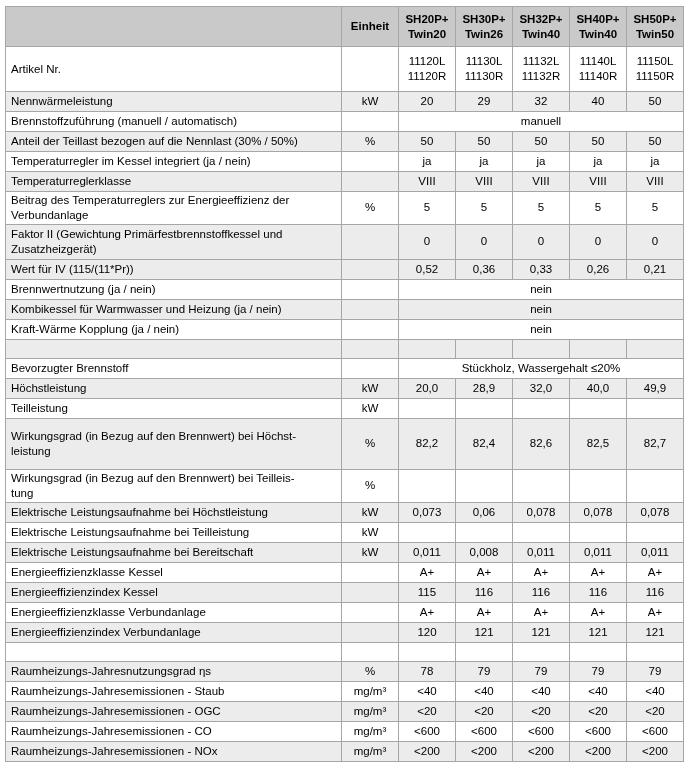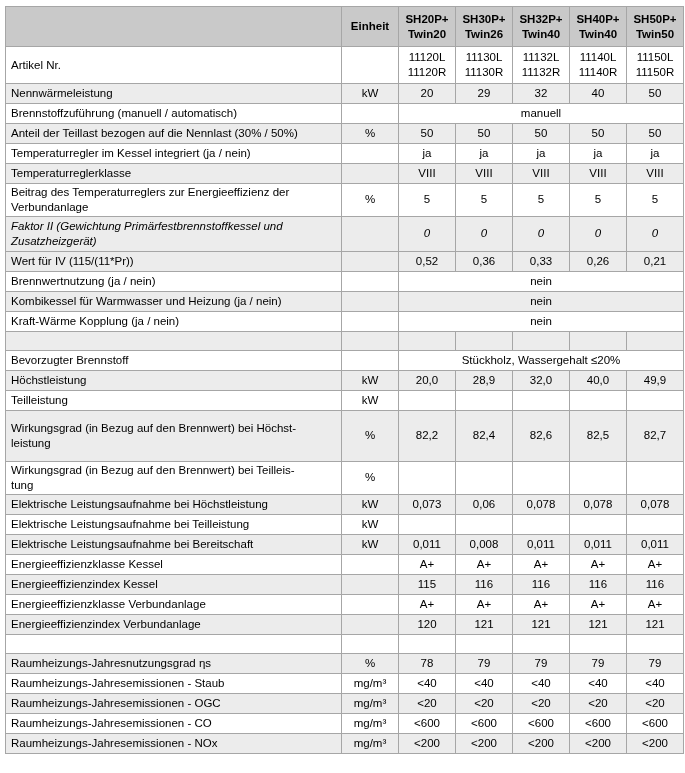--- a/index.html
+++ b/index.html
@@ -76,21 +76,21 @@
 Twin26</th>
         <th>SH32P+
 Twin40</th>
         <th>SH40P+
 Twin40</th>
         <th>SH50P+
 Twin50</th>
       </tr>
     </thead>
     <tbody id="tbody">
-        <tr style="height: 37px;">
+        <tr style="height: 45px;">
           <td class="label">Artikel Nr.</td>
           <td class="unit"></td>
           <td class="val">11120L
 11120R</td>
           <td class="val">11130L
 11130R</td>
           <td class="val">11132L
 11132R</td>
           <td class="val">11140L
 11140R</td>
@@ -141,21 +141,21 @@
         <tr style="height: 19px;">
           <td class="label">Beitrag des Temperaturreglers zur Energieeffizienz der
 Verbundanlage</td>
           <td class="unit">%</td>
           <td class="val">5</td>
           <td class="val">5</td>
           <td class="val">5</td>
           <td class="val">5</td>
           <td class="val">5</td>
         </tr>
-        <tr class="gray" style="height: 35px; font-style: italic;">
+        <tr class="gray" style="height: 35px;">
           <td class="label">Faktor II (Gewichtung Primärfestbrennstoffkessel und
 Zusatzheizgerät)</td>
           <td class="unit"></td>
           <td class="val">0</td>
           <td class="val">0</td>
           <td class="val">0</td>
           <td class="val">0</td>
           <td class="val">0</td>
         </tr>
         <tr class="gray">

